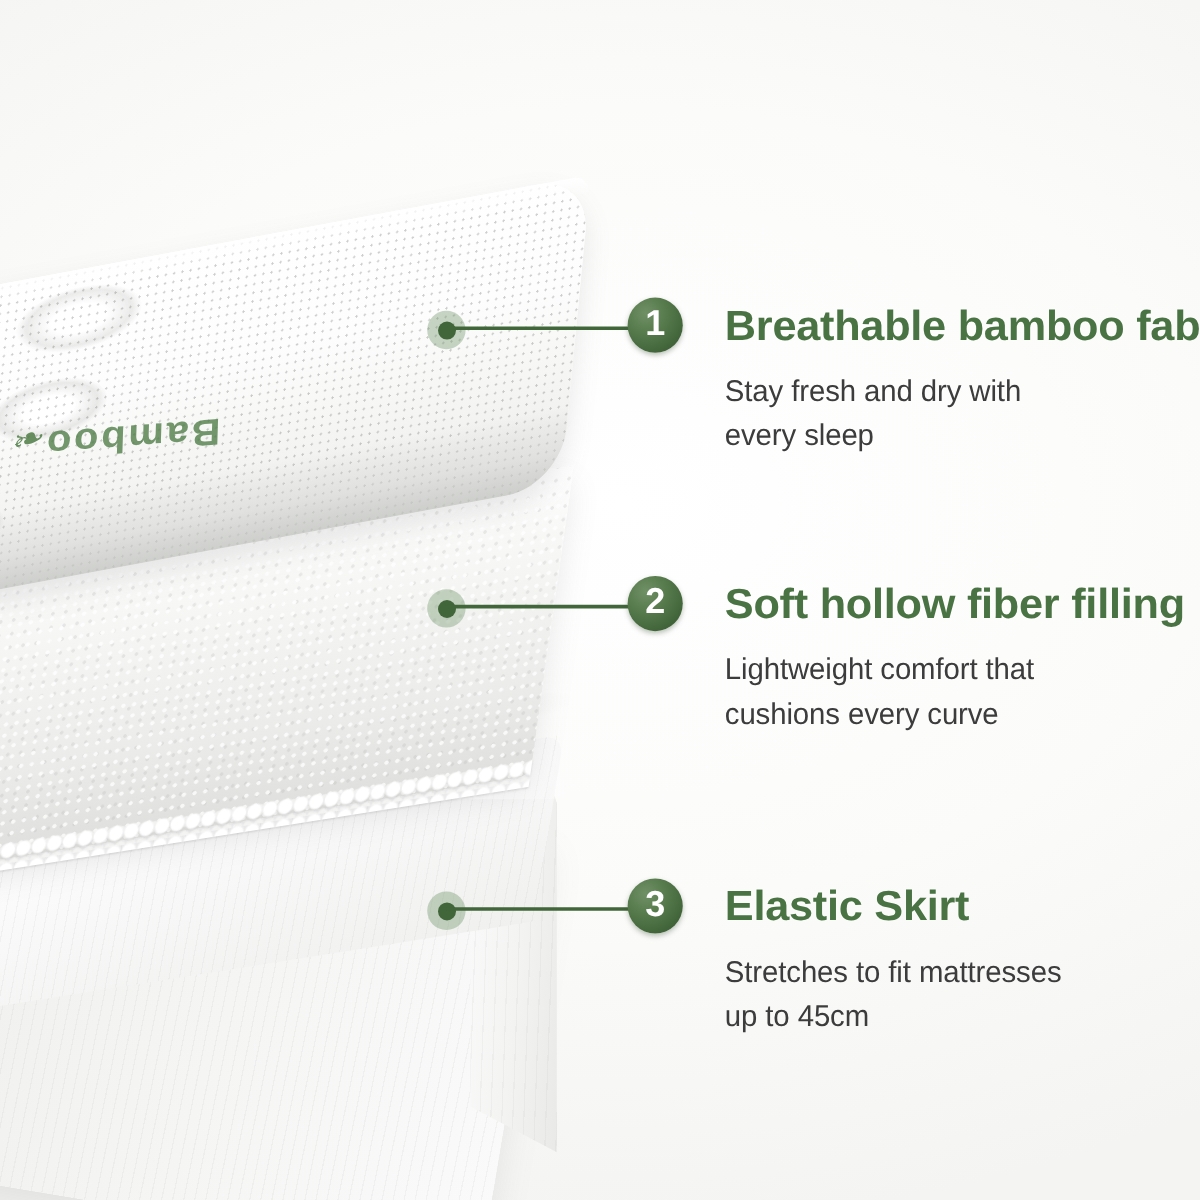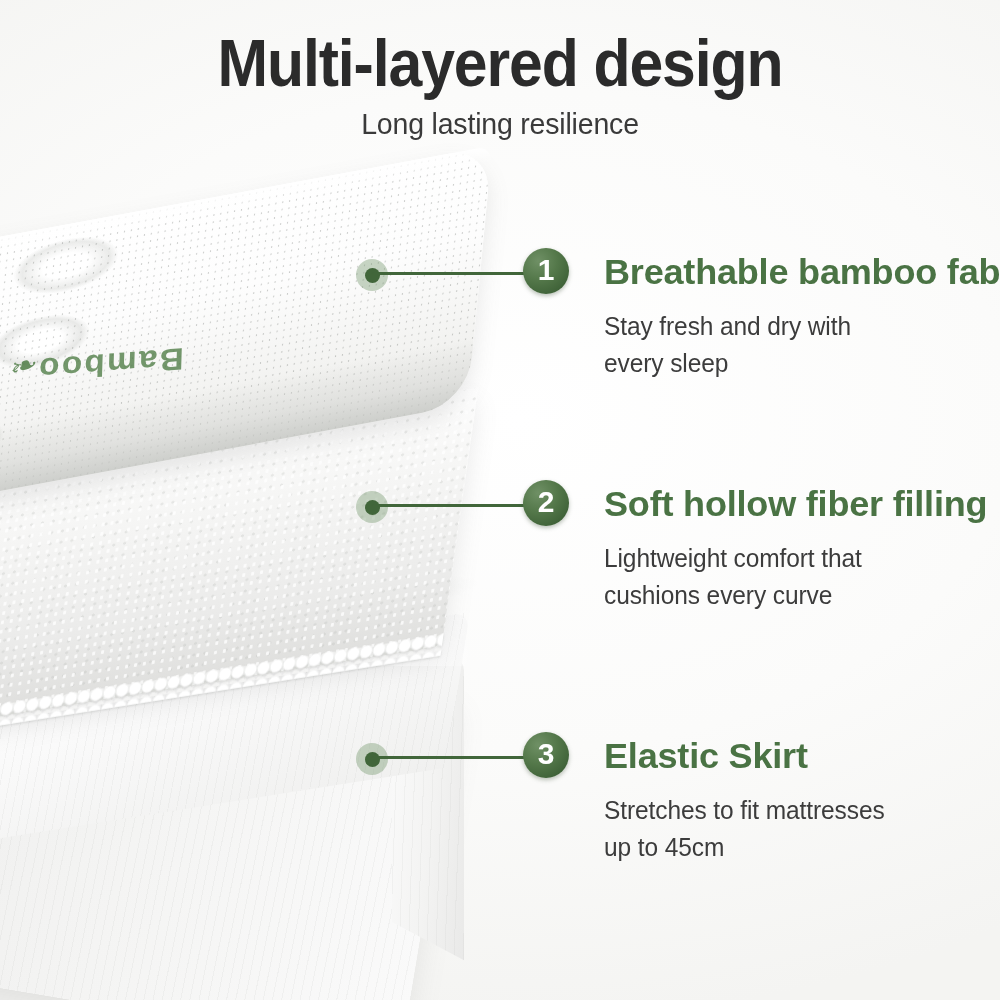--- a/index.html
+++ b/index.html
@@ -348,24 +348,20 @@
       <div class="pad-dots"></div>
       <div class="pad-edge-hl"></div>
       <div class="pad-fold"></div>
 
       <div class="leaf l4">❧</div>
       <div class="pad-word">Bamboo</div>
     </div>
 
   </div>
 
-  <div class="header">
-    <h1 class="title">Multi-layered design</h1>
-    <p class="subtitle">Long lasting resilience</p>
-  </div>
 
   <div class="callout">
     <div class="leader-dot" style="left:356px; top:259px;"></div>
     <div class="leader-line" style="left:372px; top:272px; width:174px;"></div>
     <div class="badge" style="left:523px; top:248px;">
       <span>1</span>
     </div>
     <div class="callout-head" style="left:604px; top:252px;">Breathable bamboo fabric</div>
     <div class="callout-body" style="left:604px; top:308px;">
       <div>Stay fresh and dry with</div>

